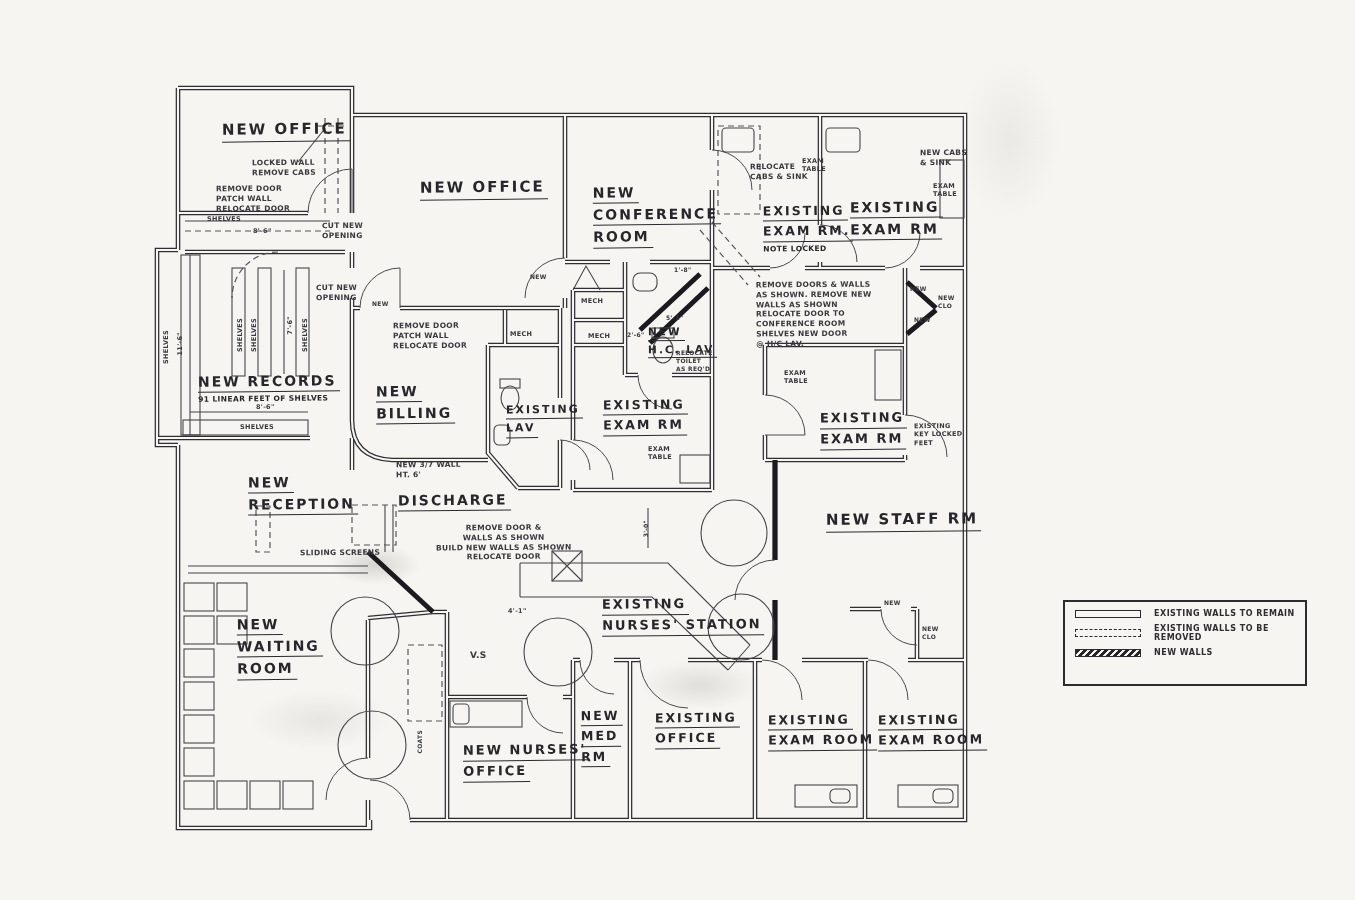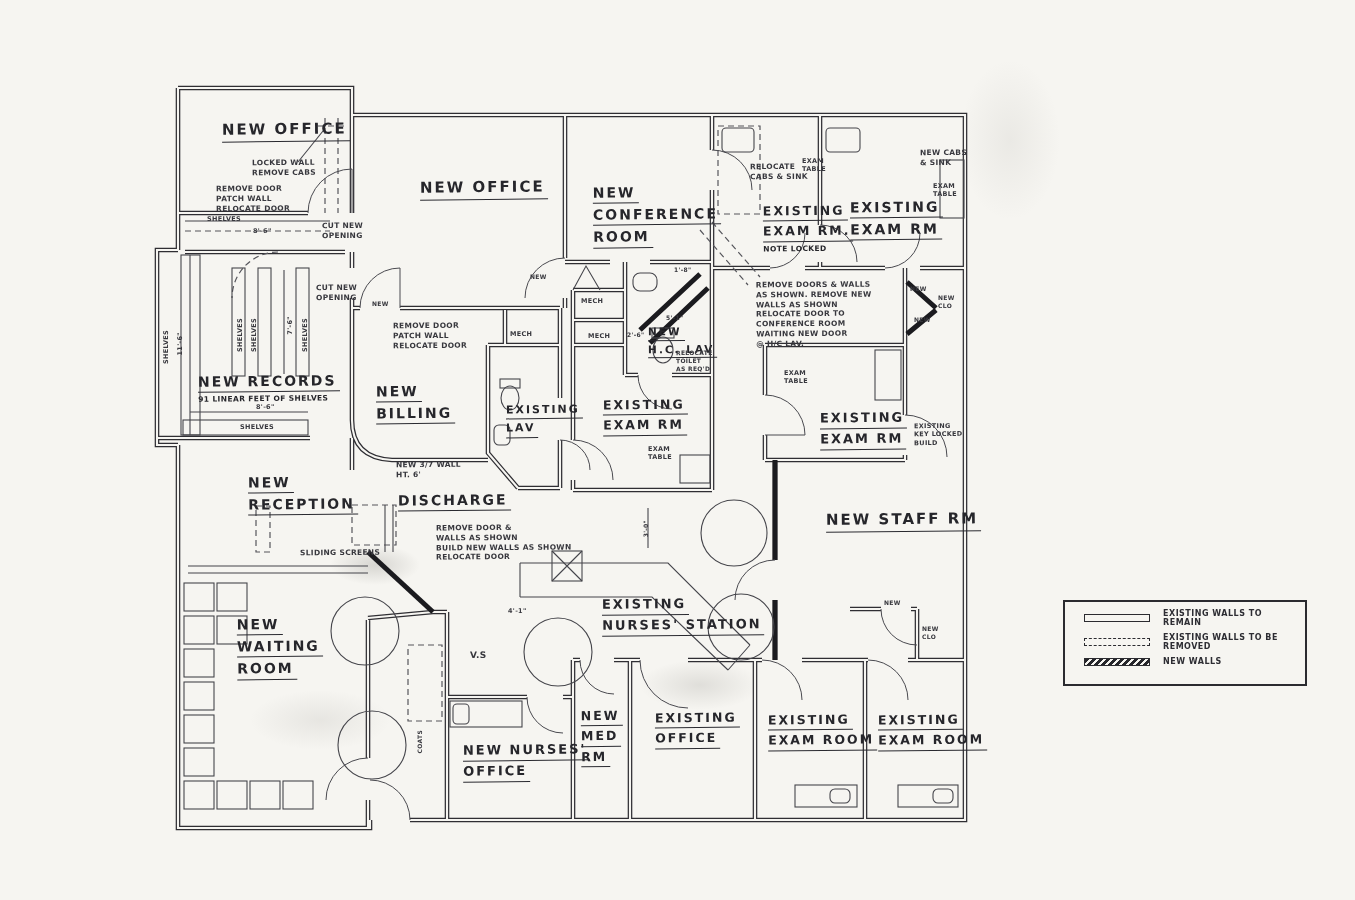--- a/index.html
+++ b/index.html
@@ -37,21 +37,21 @@
   .note.vert{writing-mode:vertical-rl;transform:rotate(180deg);}
 
   .legend{
     position:absolute;left:1063px;top:600px;width:244px;height:86px;
     border:2.4px solid #2b2b30;background:#f6f5f1;box-sizing:border-box;
   }
   .legend-title{
     font-size:17px;font-weight:600;letter-spacing:4px;color:#26262b;
     padding:1px 8px 2px;border-bottom:2px solid #2b2b30;
   }
-  .legend-items{padding:7px 19px 0;}
+  .legend-items{padding:7px 10px 0;}
   .legend-row{display:flex;align-items:center;margin-bottom:6px;}
   .sw{width:66px;height:8px;margin-right:13px;flex:0 0 auto;box-sizing:border-box;}
   .sw-existing{border:1.6px solid #2b2b30;background:#f6f5f1;}
   .sw-removed{border:1.6px dashed #2b2b30;background:#f6f5f1;}
   .sw-new{border:1.4px solid #2b2b30;background:repeating-linear-gradient(135deg,#26262b 0 3px,#f6f5f1 3px 5px);}
   .legend-label{font-size:8px;font-weight:700;letter-spacing:0.5px;color:#2d2d33;}
 </style>
 </head>
 <body>
 
@@ -383,21 +383,21 @@
       <div class="note" style="left: 933px; top: 182px; font-size: 6.5px;">
         <div>EXAM</div>
         <div>TABLE</div>
       </div>
       <div class="note" style="left: 756px; top: 280px;">
         <div>REMOVE DOORS &amp; WALLS</div>
         <div>AS SHOWN. REMOVE NEW</div>
         <div>WALLS AS SHOWN</div>
         <div>RELOCATE DOOR TO</div>
         <div>CONFERENCE ROOM</div>
-        <div>WAITING NEW DOOR</div>
+        <div>SHELVES NEW DOOR</div>
         <div>@ H/C LAV.</div>
       </div>
       <div class="note" style="left: 676px; top: 349px; font-size: 6px;">
         <div>RELOCATE</div>
         <div>TOILET</div>
         <div>AS REQ'D</div>
       </div>
       <div class="note" style="left: 674px; top: 266px; font-size: 6px;">
         <div>1'-8"</div>
       </div>
@@ -407,31 +407,31 @@
       <div class="note" style="left: 627px; top: 331px; font-size: 6px;">
         <div>2'-6"</div>
       </div>
       <div class="note" style="left: 784px; top: 369px; font-size: 6.5px;">
         <div>EXAM</div>
         <div>TABLE</div>
       </div>
       <div class="note" style="left: 914px; top: 422px; font-size: 6.5px;">
         <div>EXISTING</div>
         <div>KEY LOCKED</div>
-        <div>BUILD</div>
+        <div>FEET</div>
       </div>
       <div class="note" style="left: 648px; top: 445px; font-size: 6.5px;">
         <div>EXAM</div>
         <div>TABLE</div>
       </div>
       <div class="note" style="left: 396px; top: 460px;">
         <div>NEW 3/7 WALL</div>
         <div>HT. 6'</div>
       </div>
-      <div class="note" style="left: 436px; top: 523px;">
+      <div class="note" style="left: 436px; top: 523px; text-align: center;">
         <div>REMOVE DOOR &amp;</div>
         <div>WALLS AS SHOWN</div>
         <div>BUILD NEW WALLS  AS SHOWN</div>
         <div>RELOCATE DOOR</div>
       </div>
       <div class="note" style="left: 300px; top: 548px;">
         <div>SLIDING SCREENS</div>
       </div>
       <div class="note" style="left: 508px; top: 607px; font-size: 6.5px;">
         <div>4'-1"</div>

